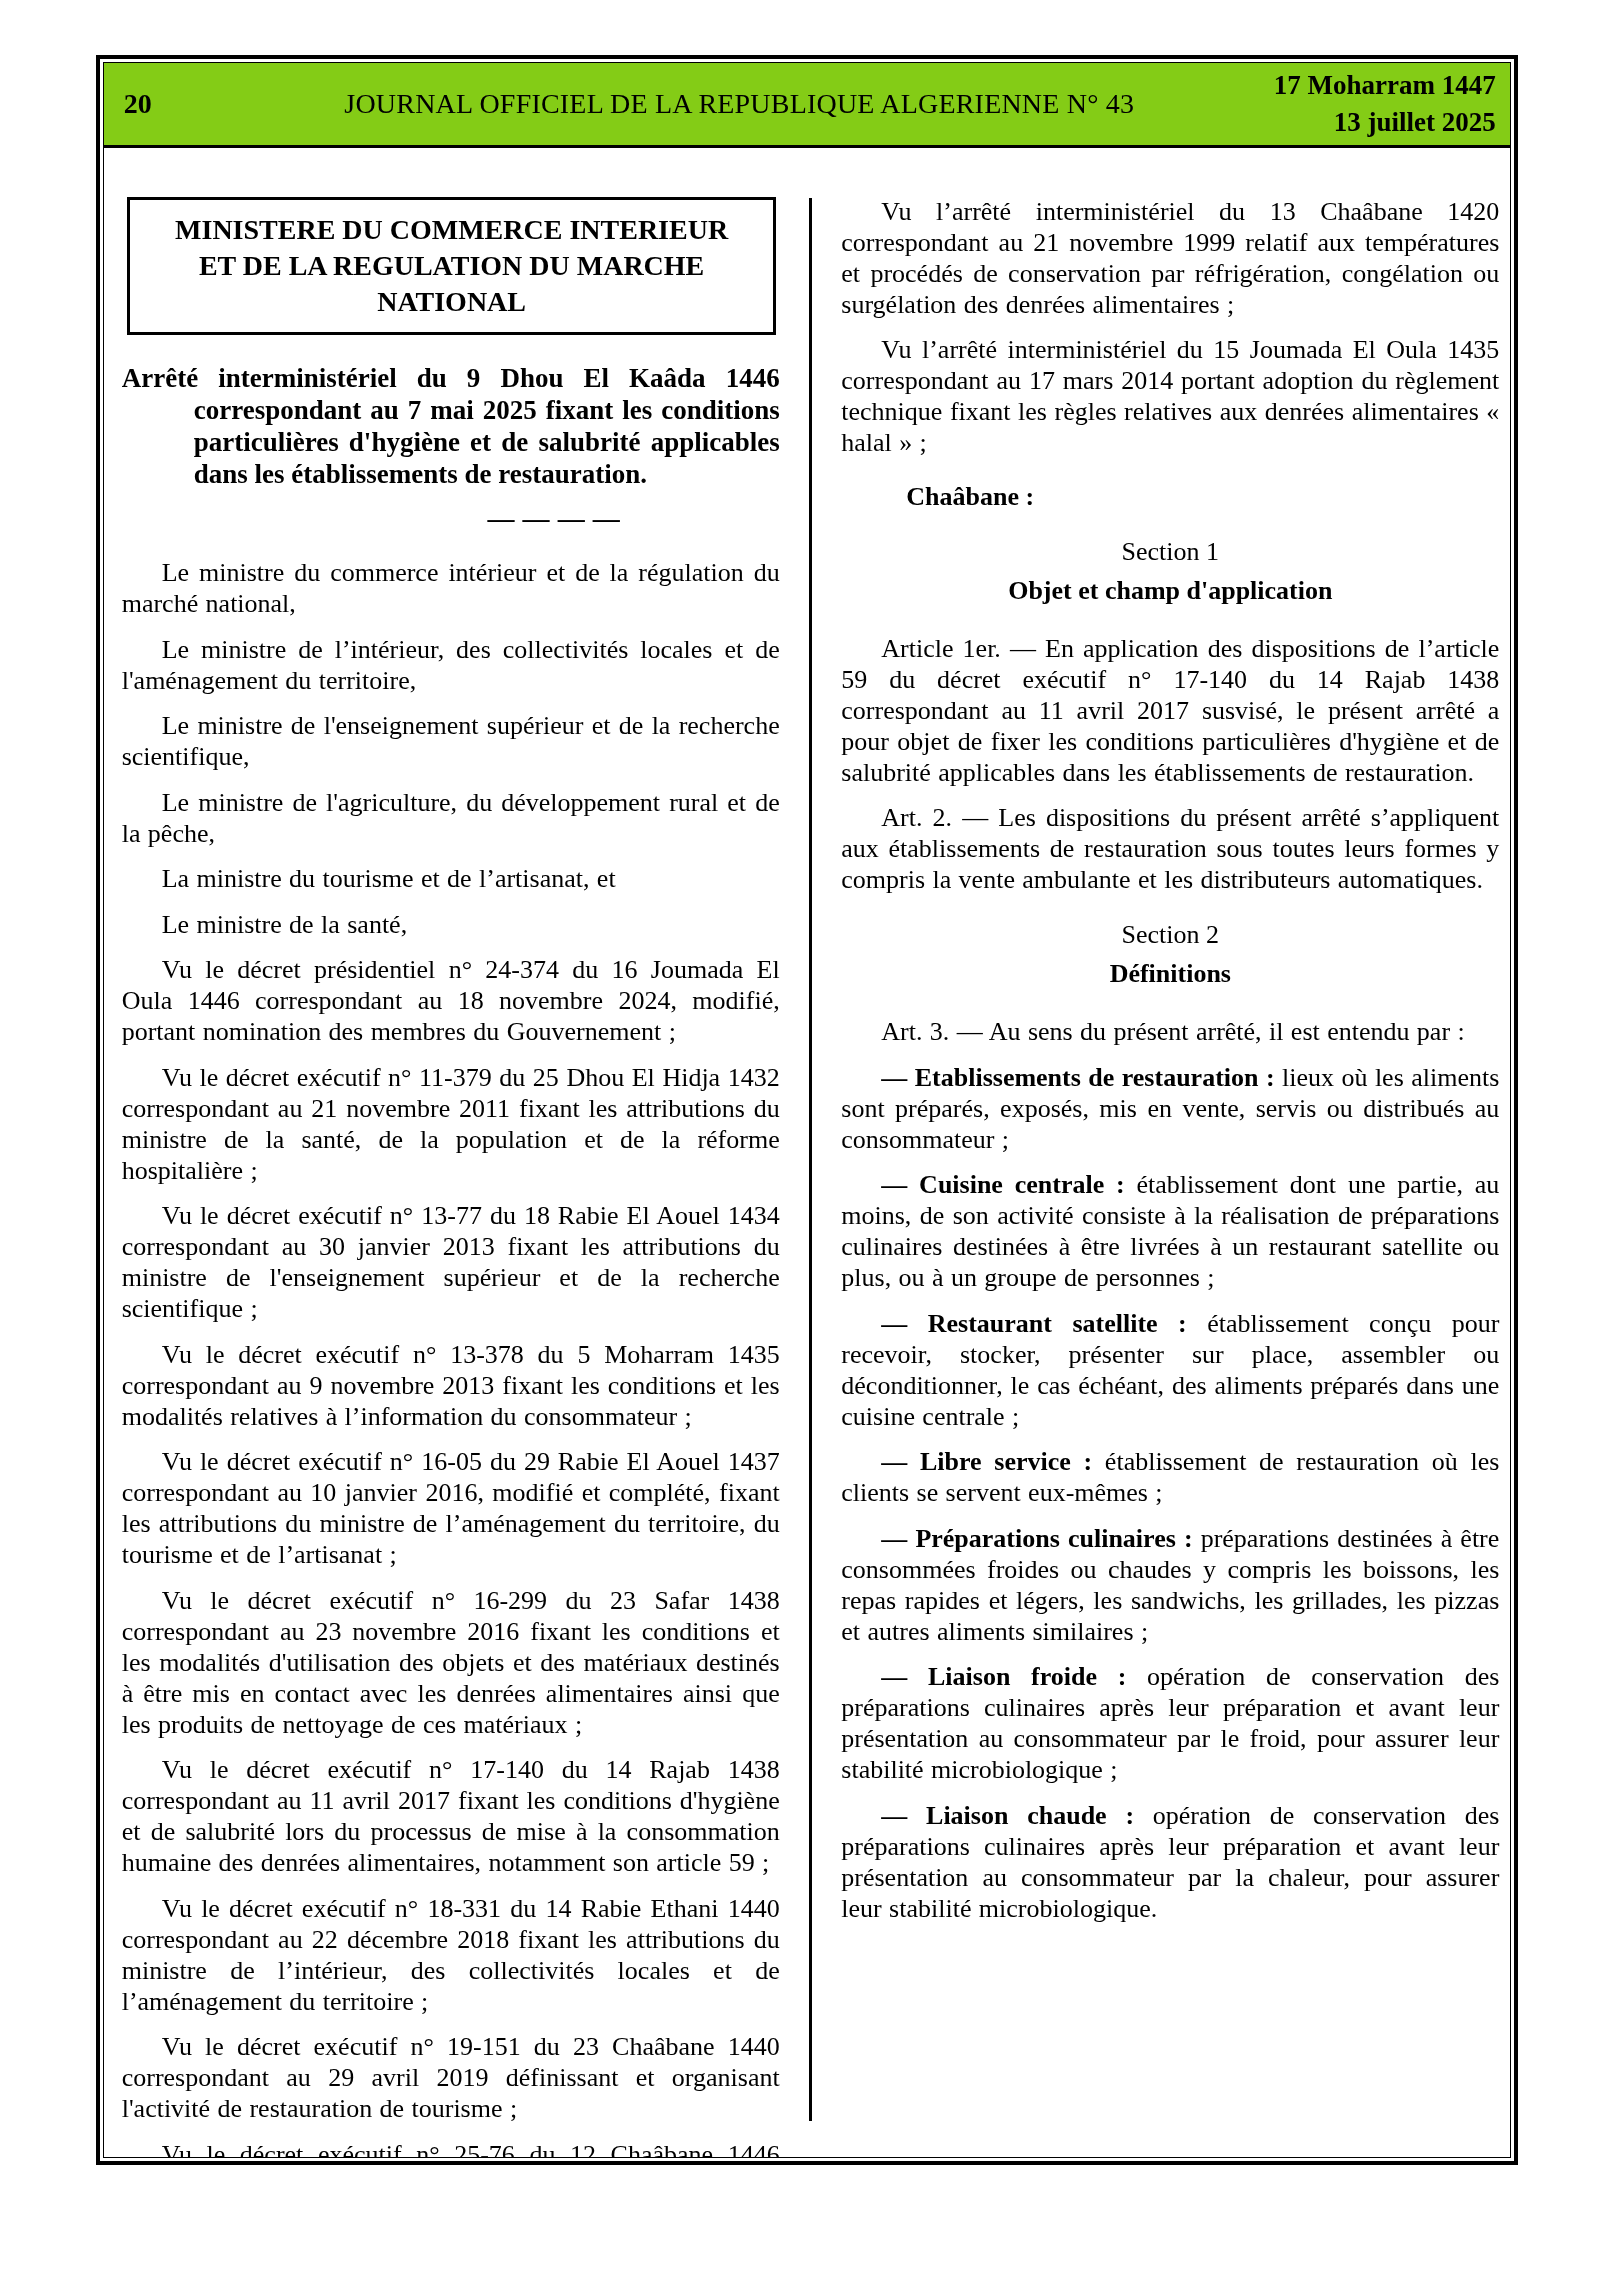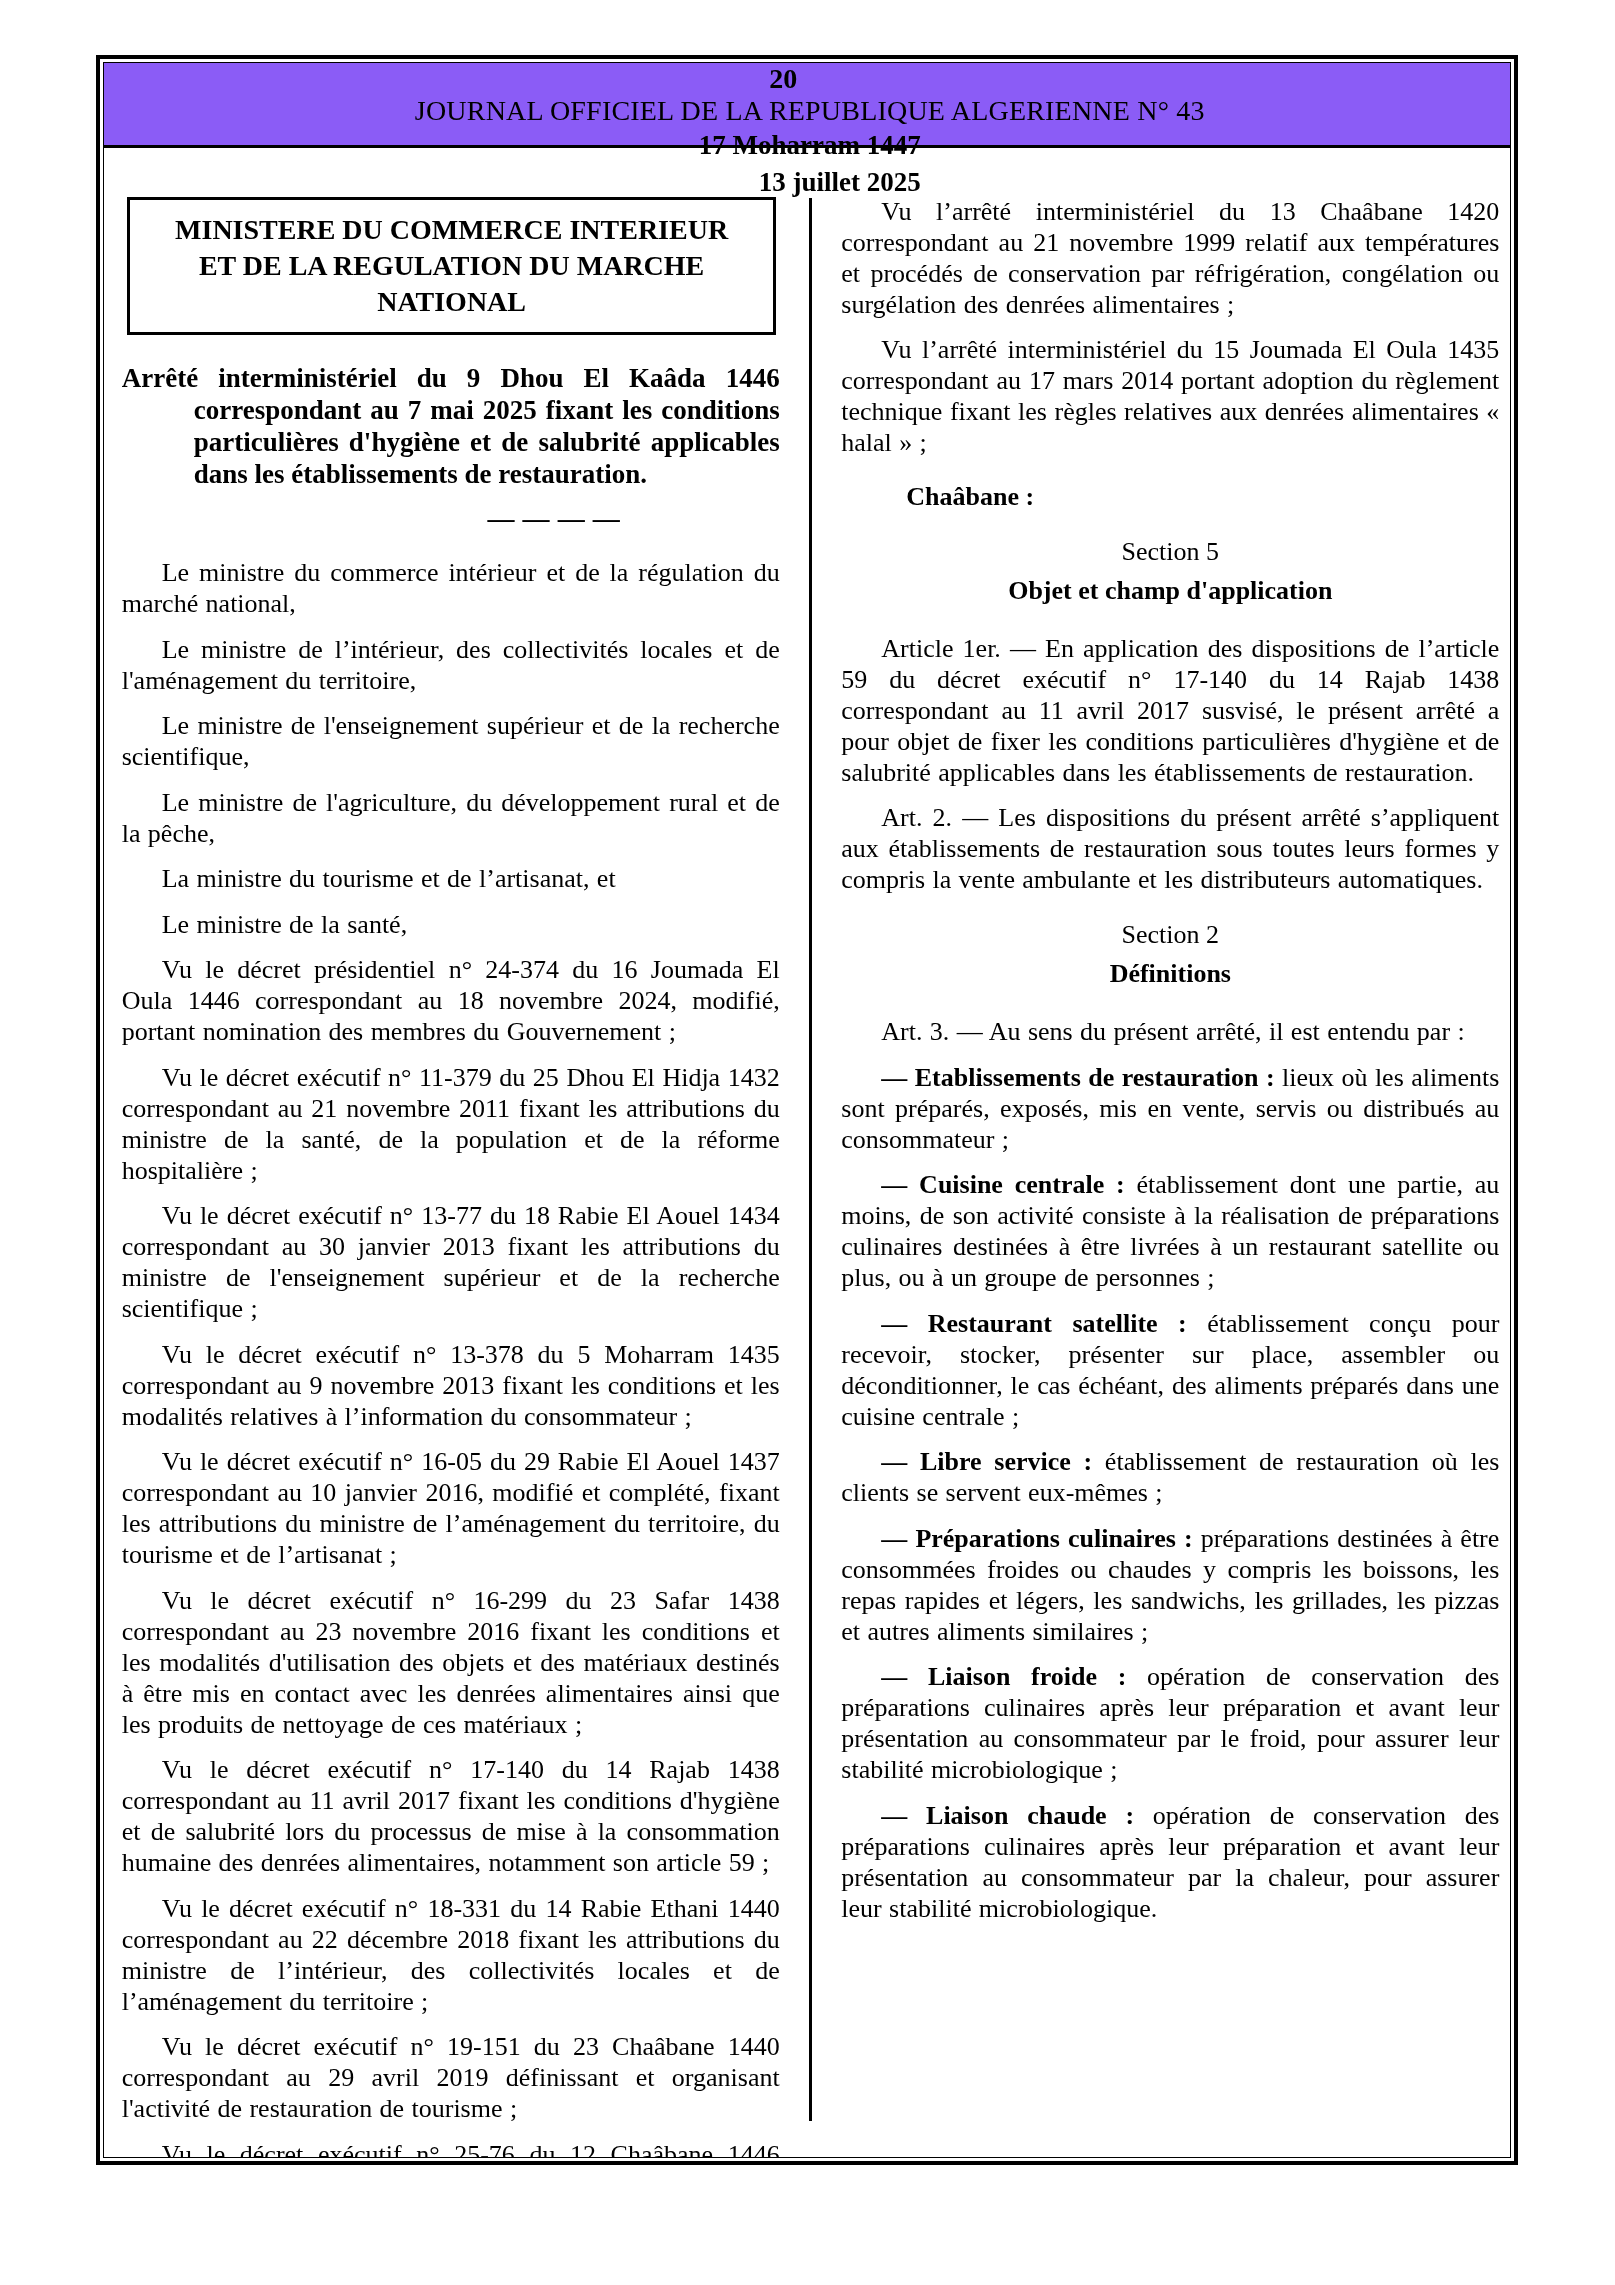--- a/index.html
+++ b/index.html
@@ -19,26 +19,25 @@
   }
   .frame-inner {
     position:absolute; inset:2.7px;
     border:1.8px solid #000;
     overflow:hidden;
     background:#fff;
   }
   
   .masthead {
     height:85px;
-    background:#8b5cf6;
+    background:#84cc16;
     border-bottom:3.6px solid #000;
     display:flex;
     align-items:center;
     padding:0 14.5px 0 20px;
-    flex-direction:column;
   }
   .page-number {
     width:81px;
     font-weight:bold;
     font-size:28px;
   }
   .journal-title {
     flex:1;
     text-align:center;
     font-weight:normal;
@@ -167,21 +166,21 @@
       </section>
 
       <div class="divider"></div>
 
       <section class="col col-right">
         <p class="body-p">Vu l’arrêté interministériel du 13 Chaâbane 1420 correspondant au 21 novembre 1999 relatif aux températures et procédés de conservation par réfrigération, congélation ou surgélation des denrées alimentaires ;</p>
         <p class="body-p">Vu l’arrêté interministériel du 15 Joumada El Oula 1435 correspondant au 17 mars 2014 portant adoption du règlement technique fixant les règles relatives aux denrées alimentaires « halal » ;</p>
 
         <p class="arretent">Chaâbane :</p>
 
-        <p class="sec-label">Section 5</p>
+        <p class="sec-label">Section 1</p>
         <p class="sec-title">Objet et champ d'application</p>
 
         <p class="body-p">Article 1er. — En application des dispositions de l’article 59 du décret exécutif n° 17-140 du 14 Rajab 1438 correspondant au 11 avril 2017 susvisé, le présent arrêté a pour objet de fixer les conditions particulières d'hygiène et de salubrité applicables dans les établissements de restauration.</p>
         <p class="body-p">Art. 2. — Les dispositions du présent arrêté s’appliquent aux établissements de restauration sous toutes leurs formes y compris la vente ambulante et les distributeurs automatiques.</p>
 
         <p class="sec-label">Section 2</p>
         <p class="sec-title">Définitions</p>
 
         <p class="body-p">Art. 3. — Au sens du présent arrêté, il est entendu par :</p>
 

